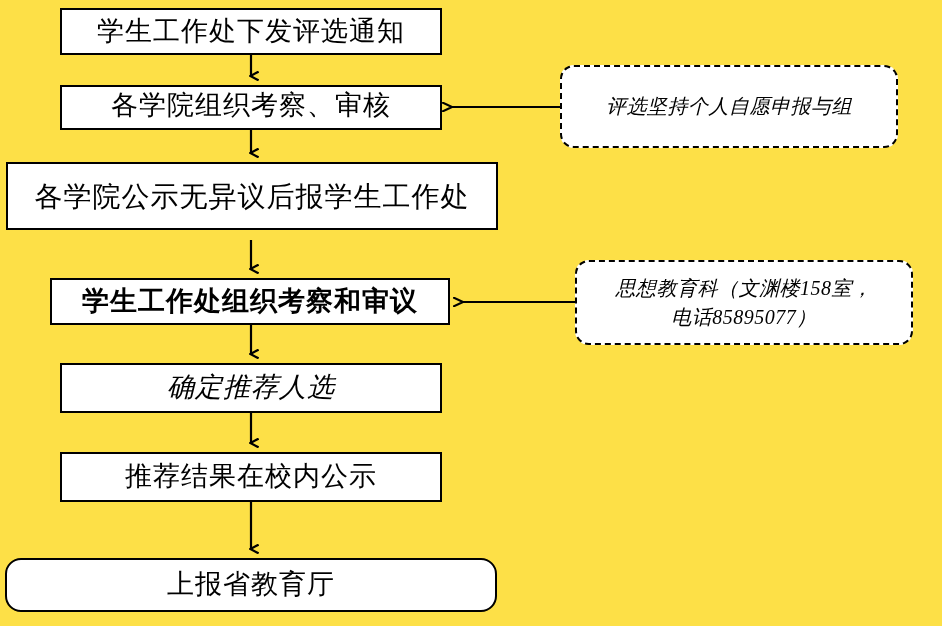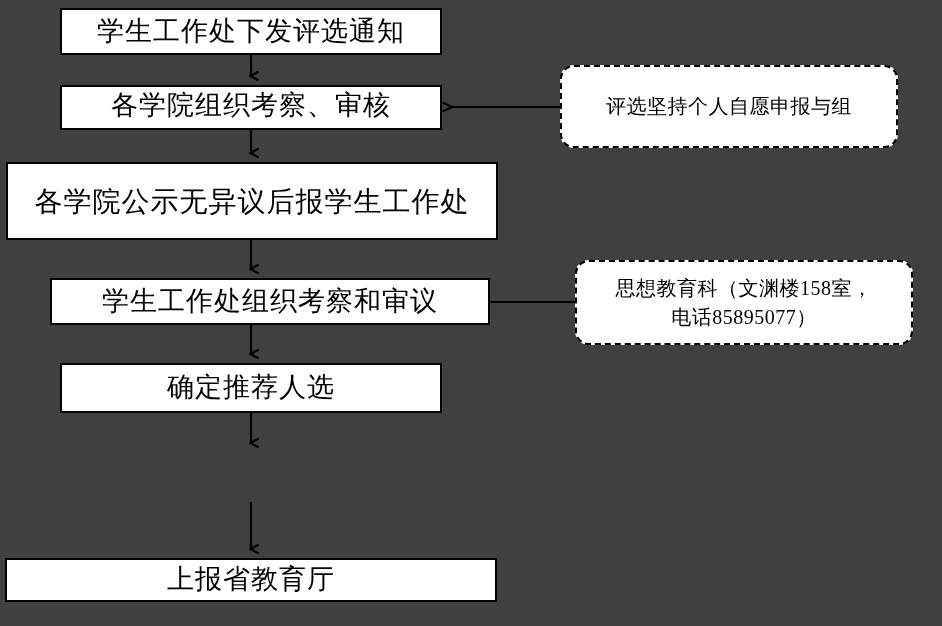--- a/index.html
+++ b/index.html
@@ -7,21 +7,21 @@
     padding: 0;
     background: #ffffff;
   }
   body {
     font-family: "Liberation Serif", "DejaVu Serif", serif;
   }
   #canvas {
     position: relative;
     width: 942px;
     height: 626px;
-    background: #404040;
+    background: #fde047;
     overflow: hidden;
   }
   .node {
     position: absolute;
     box-sizing: border-box;
     border: 2px solid #000000;
     background: #ffffff;
     display: flex;
     align-items: center;
     justify-content: center;
@@ -41,20 +41,21 @@
     border-radius: 14px;
     background: #ffffff;
     display: flex;
     align-items: center;
     justify-content: center;
     text-align: center;
     color: #000000;
     line-height: 1.45;
     letter-spacing: 0.5px;
     padding: 4px 22px;
+    font-style: italic;
   }
   .note-label {
     display: block;
   }
   svg.edges {
     position: absolute;
     left: 0;
     top: 0;
     width: 942px;
     height: 626px;
@@ -105,34 +106,37 @@
   </svg>
 
   <div class="node" style="left:60px; top:8px; width:382px; height:47px; font-size:27px;">
     <span class="node-label">学生工作处下发评选通知</span>
   </div>
 
   <div class="node" style="left:60px; top:85px; width:382px; height:45px; font-size:27px;font-family:Liberation Mono, monospace;">
     <span class="node-label">各学院组织考察、审核</span>
   </div>
 
-  <div class="node" style="left:6px; top:162px; width:492px; height:78px; font-size:28px;">
+  <div class="node" style="left:6px; top:162px; width:492px; height:68px; font-size:28px;">
     <span class="node-label">各学院公示无异议后报学生工作处</span>
   </div>
 
-  <div class="node" style="left:50px; top:278px; width:440px; height:47px; font-size:27px;">
+  <div class="node" style="left:50px; top:278px; width:400px; height:47px; font-size:27px;font-weight:bold;">
     <span class="node-label">学生工作处组织考察和审议</span>
   </div>
 
-  <div class="node" style="left:60px; top:363px; width:382px; height:50px; font-size:27px;">
+  <div class="node" style="left:60px; top:363px; width:382px; height:50px; font-size:27px;font-style:italic;">
     <span class="node-label">确定推荐人选</span>
   </div>
 
+  <div class="node" style="left:60px; top:452px; width:382px; height:50px; font-size:27px;">
+    <span class="node-label">推荐结果在校内公示</span>
+  </div>
 
-  <div class="node" style="left:5px; top:558px; width:492px; height:44px; font-size:27px;">
+  <div class="node" style="left:5px; top:558px; width:492px; height:54px; font-size:27px;border-radius:16px;">
     <span class="node-label">上报省教育厅</span>
   </div>
 
   <div class="note" style="left:560px; top:65px; width:338px; height:83px; font-size:20px;">
     <span class="note-label">
       <span>评选坚持个人自愿申报与组</span><br>
     </span>
   </div>
 
   <div class="note" style="left:575px; top:260px; width:338px; height:85px; font-size:20px;">

